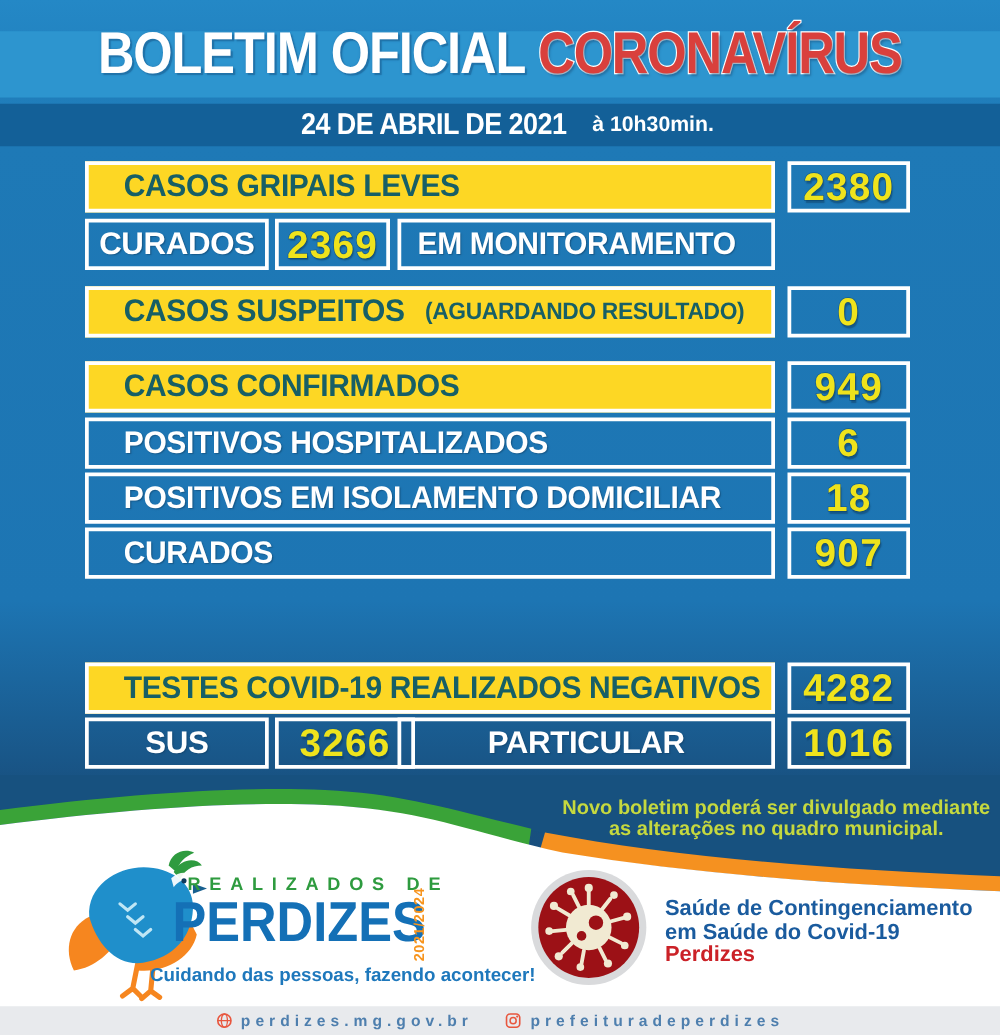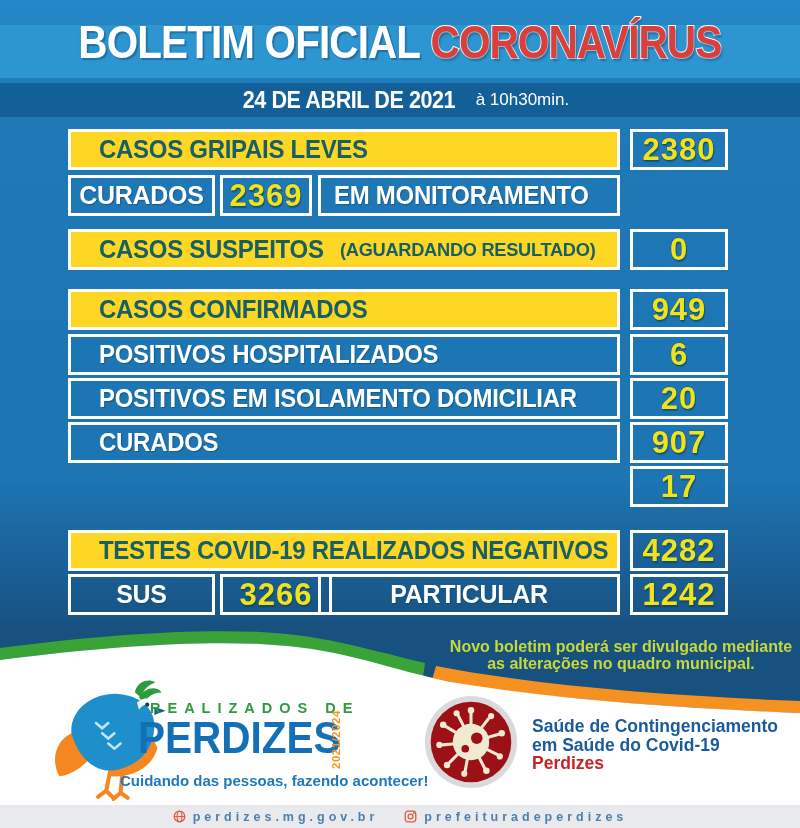--- a/index.html
+++ b/index.html
@@ -13,21 +13,21 @@
   .title{position:absolute;left:0;top:14px;width:800px;text-align:center;white-space:nowrap;
     font-weight:700;font-size:47px;letter-spacing:-1px;}
   .title .squeeze{display:inline-block;transform:scaleX(.86);transform-origin:50% 50%;}
   .t-white{color:#ffffff;text-shadow:0 0 2px #2a7cb5,2px 2px 1px rgba(20,80,130,.55);}
   .t-red{color:#d9403c;-webkit-text-stroke:2px #ffffff;paint-order:stroke fill;
     text-shadow:2px 3px 2px rgba(20,60,100,.4);}
   .band-date{position:absolute;left:0;top:83px;width:800px;height:34px;background:#136098;
     display:flex;align-items:center;justify-content:center;gap:9px;}
   .date-main{color:#fff;font-weight:700;font-size:24px;letter-spacing:-.5px;
     display:inline-block;transform:scaleX(.9);}
-  .date-time{color:#fff;font-weight:400;font-size:17px;}
+  .date-time{color:#fff;font-weight:700;font-size:17px;}
   
   .box{position:absolute;height:41px;border:3px solid #ffffff;box-sizing:border-box;
     display:flex;align-items:center;}
   .lbox{left:68px;width:552px;padding-left:28px;}
   .nbox{left:630px;width:98px;justify-content:center;}
   .ybg{background:#fdd724;}
   .lbl{font-weight:700;font-size:25px;letter-spacing:-.3px;white-space:nowrap;
     display:inline-block;transform:scaleX(.96);transform-origin:left center;}
   .teal{color:#175f66;}
   .white{color:#ffffff;text-shadow:1px 1px 1px rgba(15,60,95,.5);}
@@ -114,52 +114,49 @@
       <span class="lbl white">POSITIVOS HOSPITALIZADOS</span>
     </div>
   <div class="box nbox" style="top:334px">
       <span class="num">6</span>
     </div>
 
   <div class="box lbox" style="top:378px">
       <span class="lbl white">POSITIVOS EM ISOLAMENTO DOMICILIAR</span>
     </div>
   <div class="box nbox" style="top:378px">
-      <span class="num">20</span>
+      <span class="num">18</span>
     </div>
 
   <div class="box lbox" style="top:422px">
       <span class="lbl white">CURADOS</span>
     </div>
   <div class="box nbox" style="top:422px">
       <span class="num">907</span>
     </div>
 
-  <div class="box nbox" style="top:466px">
-      <span class="num">17</span>
-    </div>
 
   <div class="box lbox ybg" style="top:530px">
       <span class="lbl teal">TESTES COVID-19 REALIZADOS NEGATIVOS</span>
     </div>
   <div class="box nbox" style="top:530px">
       <span class="num">4282</span>
     </div>
 
   <div class="box cell-c" style="top:574px;left:68px;width:147px">
       <span class="lbl white" style="transform:none">SUS</span>
     </div>
   <div class="box cell-c" style="top:574px;left:220px;width:112px">
       <span class="num">3266</span>
     </div>
   <div class="box cell-c" style="top:574px;left:318px;width:302px">
       <span class="lbl white" style="transform:none">PARTICULAR</span>
     </div>
   <div class="box nbox" style="top:574px">
-      <span class="num">1242</span>
+      <span class="num">1016</span>
     </div>
 
   <svg class="wave" viewBox="0 0 800 208">
     <path d="M0,0 H800 V81 C680,76 560,68 450,50 C370,32 340,16 260,12 C190,9 100,15 0,28 Z" fill="#17517f"></path>
     <path d="M0,28 C100,15 190,9 260,12 C320,15 355,26 425,43 L423,57 C350,38 320,27 260,24 C190,21 100,27 0,40 Z" fill="#3aa338"></path>
     <path d="M436,46 C540,66 670,76 800,81 L800,93 C670,88 540,78 432,60 Z" fill="#f59120"></path>
     <path d="M0,40 C100,27 190,21 260,24 C340,28 370,44 450,62 C560,80 680,88 800,93 L800,208 H0 Z" fill="#ffffff"></path>
   </svg>
 
   <div class="note">

